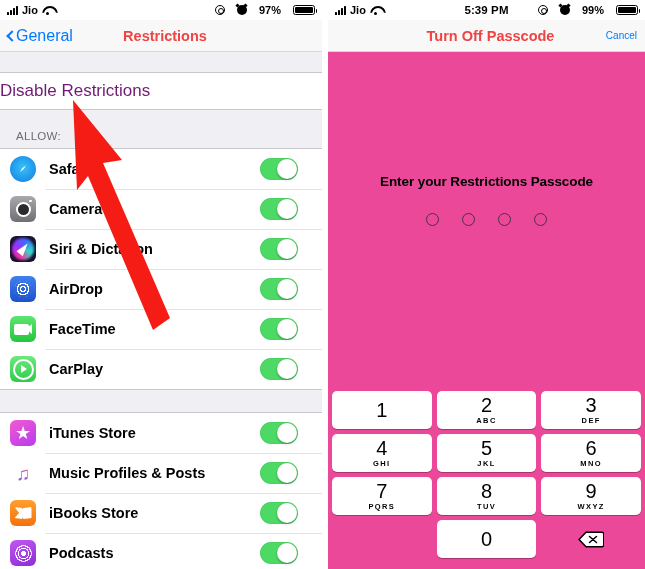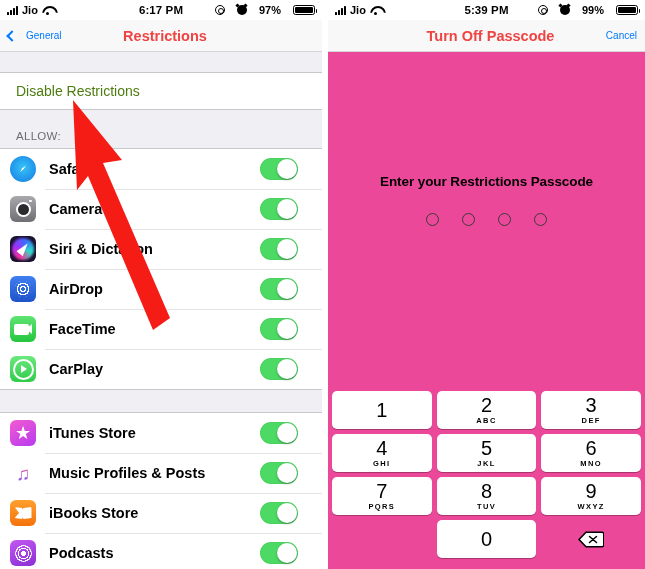--- a/index.html
+++ b/index.html
@@ -47,31 +47,31 @@
   .batt { width:22px;height:10px;border:1.2px solid #000;border-radius:2.5px;position:relative;padding:1px;}
   .batt::after{content:"";position:absolute;right:-3px;top:3px;width:1.5px;height:4px;background:#000;border-radius:0 1px 1px 0;}
   .batt span{display:block;height:100%;background:#000;border-radius:1px;}
 
   
   .navbar {
     height: 32px; background:#f8f8f8; border-bottom:1px solid #d6d6da;
     display:flex; align-items:center; position:relative; padding:0 8px;
   }
   .nav-title { position:absolute;left:8px;right:0;text-align:center;font-size:14.5px;font-weight:bold;color:#ef4444; }
-  .nav-back { display:flex; align-items:center; gap:10px; color:#007aff; font-size:10px; position:relative; z-index:2; cursor:pointer;}
+  .nav-back { display:flex; align-items:center; gap:0; color:#007aff; font-size:16px; position:relative; z-index:2; cursor:pointer;}
   .chev { width:8px;height:8px;border-left:2.3px solid #007aff;border-bottom:2.3px solid #007aff;transform:rotate(45deg); }
   .nav-right { margin-left:auto; color:#007aff; font-size:10px; position:relative; z-index:2; cursor:pointer;}
 
   
   .settings-body { background:#efeff4; height: 517px; position:relative; }
   .spacer-top { height:20px; background:#efeff4; }
   .row-link {
     height:38px; background:#fff; border-top:1px solid #c8c7cc; border-bottom:1px solid #c8c7cc;
-    display:flex; align-items:center; padding-left:16px;
-    color:#4d7c0f; font-size:14px; cursor:pointer;
+    display:flex; align-items:center; 
+    color:#701a75; font-size:17px; cursor:pointer;
   }
   .group-header {
     height:38px; display:flex; align-items:flex-end; padding:0 0 6px 16px;
     font-size:11.5px; color:#6d6d72; letter-spacing:0.3px; background:#efeff4;
   }
   .list { background:#fff; border-top:1px solid #c8c7cc; border-bottom:1px solid #c8c7cc; }
   .cell { height:40px; display:flex; align-items:center; padding-left:10px; background:#fff; position:relative; }
   .cell + .cell::before{ content:""; position:absolute; left:45px; right:0; top:0; height:1px; background:#e3e3e6; }
   .cell-label { font-size:14.5px; font-weight:bold; color:#000; margin-left:13px; flex:1; }
   .appicon { width:26px;height:26px;border-radius:6px;flex:none;position:relative;overflow:hidden;
@@ -157,21 +157,20 @@
       <div class="sb-left">
         <span class="bars">
             <i></i>
             <i></i>
             <i></i>
             <i></i>
           </span>
         <span class="carrier">Jio</span>
         <span class="wifi"></span>
       </div>
-      <div class="sb-mid">6:17 PM</div>
       <div class="sb-right">
         <span class="ico-circ"></span>
         <span class="ico-alarm"></span>
         <span class="batt-pct">97%</span>
         <span class="batt">
             <span></span>
           </span>
       </div>
     </div>
 

